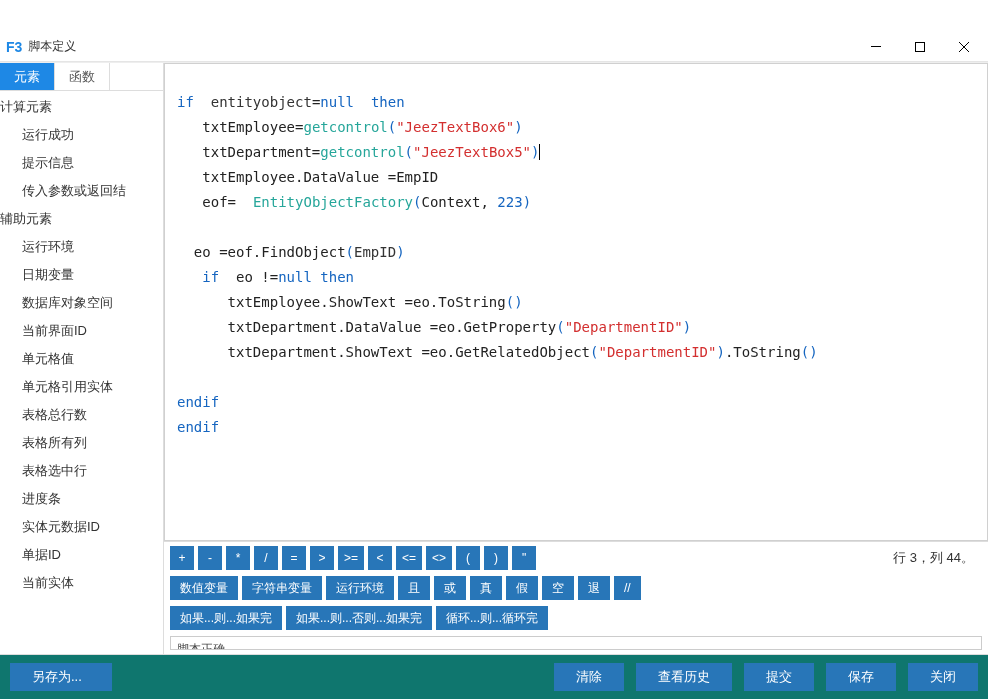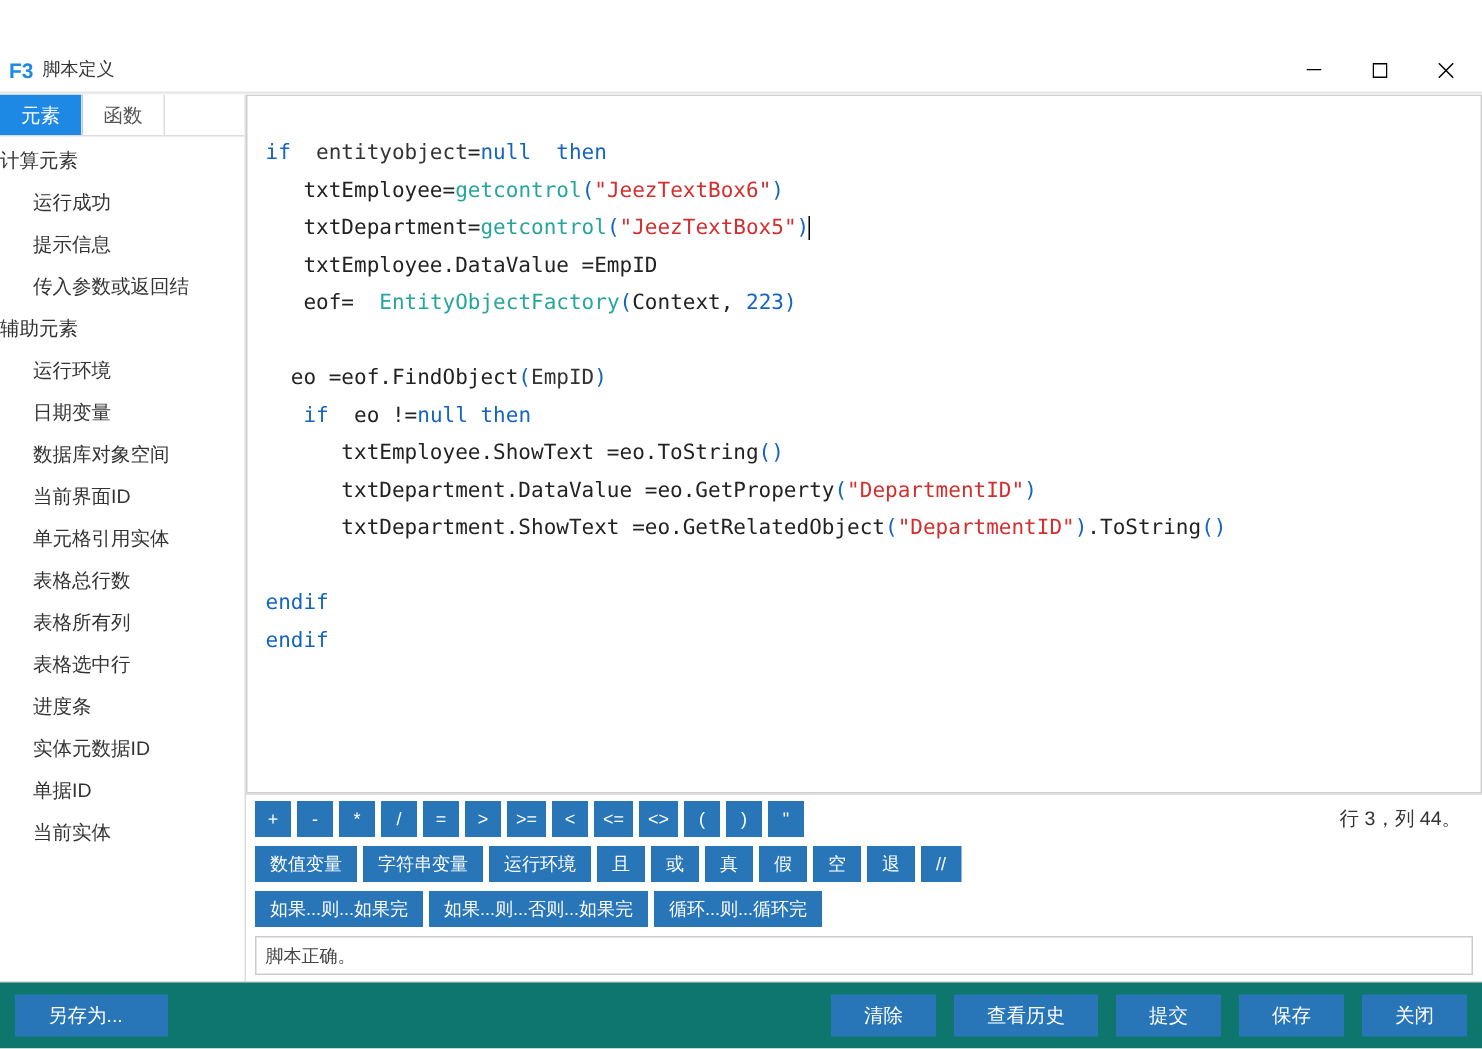--- a/index.html
+++ b/index.html
@@ -30,21 +30,21 @@
 .ident { color: #333; }
 .caret { border-right: 1px solid #000; animation: blink 1s steps(1) infinite; }
 @keyframes blink { 50% { border-color: transparent; } }
 
 .toolbar-area { border-top: 1px solid #ddd; padding: 4px 6px; }
 .op-row { display: flex; flex-wrap: wrap; gap: 4px; margin-bottom: 6px; align-items: center; }
 .op-btn { background: #2876b8; color: #fff; border: none; height: 24px; min-width: 24px; padding: 0 6px; font-size: 12px; cursor: pointer; display: flex; align-items: center; justify-content: center; }
 .op-btn.wide { padding: 0 10px; }
 .status-pos { margin-left: auto; color: #333; font-size: 13px; padding-right: 8px; }
 
-.validate-box { border: 1px solid #ccc; padding: 4px 6px; height: 26px; font-size: 12px; color: #444; overflow: hidden; }
+.validate-box { border: 1px solid #ccc; padding: 4px 6px; height: 14px; font-size: 12px; color: #444; overflow: hidden; }
 
 .footer { background: #0f766e; border-top: 1px solid #ddd; padding: 8px 10px; display: flex; gap: 12px; align-items: center; }
 .footer .spacer { flex: 1; }
 .fbtn { background: #2876b8; color: #fff; border: none; height: 28px; padding: 0 22px; font-size: 13px; cursor: pointer; }
 .fbtn.save-as { padding-right: 30px; text-align: left; position: relative; }
 
 svg { display: block; }
 </style>
 </head>
 <body>
@@ -79,20 +79,21 @@
     <div class="tree">
       <div class="tree-group">计算元素</div>
       <div class="tree-item">运行成功</div>
       <div class="tree-item">提示信息</div>
       <div class="tree-item">传入参数或返回结</div>
       <div class="tree-group">辅助元素</div>
       <div class="tree-item">运行环境</div>
       <div class="tree-item">日期变量</div>
       <div class="tree-item">数据库对象空间</div>
       <div class="tree-item">当前界面ID</div>
+      <div class="tree-item">单元格值</div>
       <div class="tree-item">单元格引用实体</div>
       <div class="tree-item">表格总行数</div>
       <div class="tree-item">表格所有列</div>
       <div class="tree-item">表格选中行</div>
       <div class="tree-item">进度条</div>
       <div class="tree-item">实体元数据ID</div>
       <div class="tree-item">单据ID</div>
       <div class="tree-item">当前实体</div>
     </div>
   </div>

